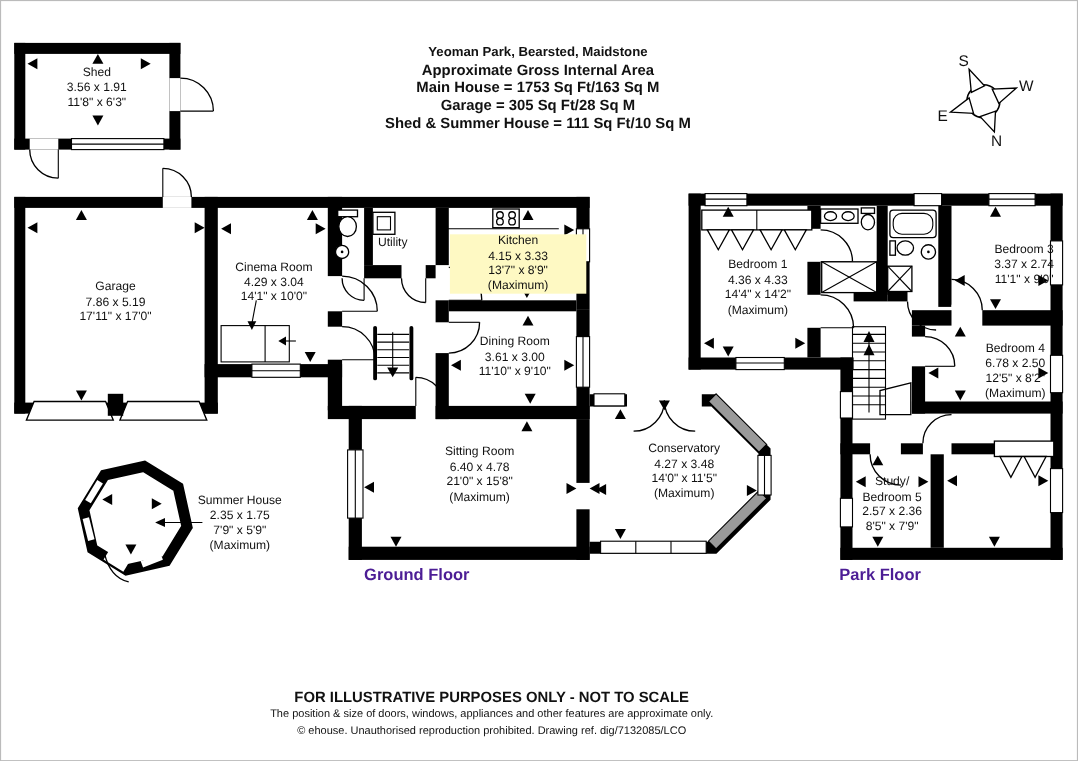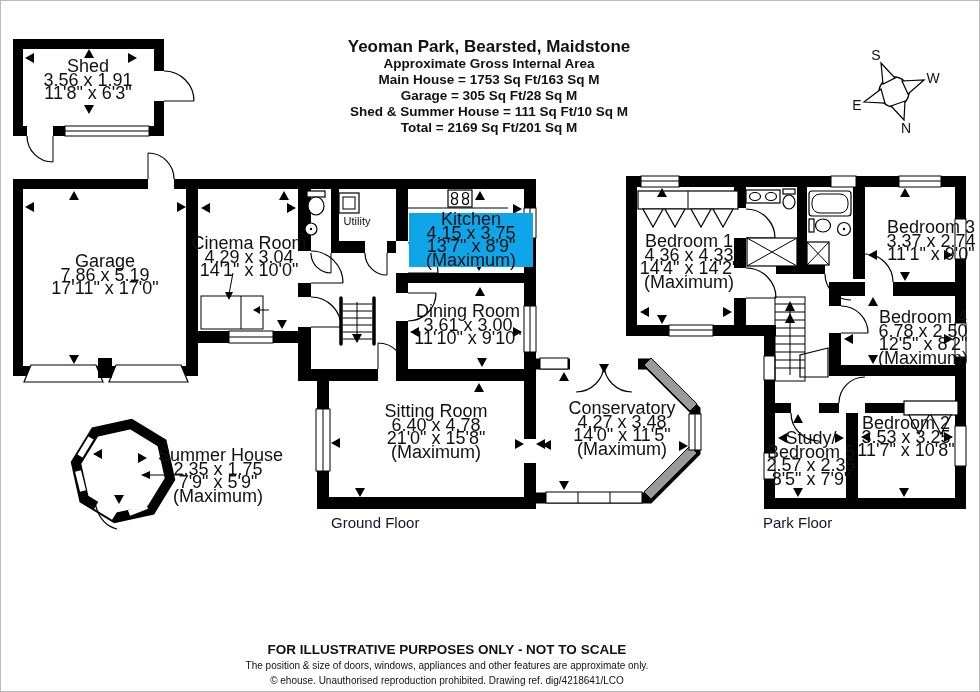--- a/index.html
+++ b/index.html
@@ -1,26 +1,26 @@
 <!DOCTYPE html>
 <html><head>
 <meta charset="utf-8">
 <style>
   html,body{margin:0;padding:0;background:#fff;}
   #canvas{position:relative;width:980px;height:692px;background:#fff;overflow:hidden;
           font-family:"Liberation Sans","DejaVu Sans",sans-serif;color:#111;border:1px solid #bbb;box-sizing:border-box;}
   #plan-svg{position:absolute;left:0;top:0;z-index:1;}
-  .lbl{position:absolute;z-index:2;text-align:center;font-size:18px;line-height:13.5px;color:#111;white-space:nowrap;}
-  .lbl.wbg{background:#0ea5e9;padding:0 2px;}
+  .lbl{position:absolute;z-index:2;text-align:center;font-size:11px;line-height:13.5px;color:#111;white-space:nowrap;}
+  .lbl.wbg{background:#fef9c3;padding:0 2px;}
   .single{font-size:11px;}
   #title-block{position:absolute;left:288px;top:37px;width:400px;z-index:2;text-align:center;font-weight:bold;}
-  #title-block .addr{font-size:17px;line-height:18px;}
+  #title-block .addr{font-size:12px;line-height:18px;}
   #title-block .tline{font-size:13.5px;line-height:16px;}
-  .floor-lbl{position:absolute;z-index:2;font-weight:normal;font-size:15px;color:#0f172a;}
-  #footer{position:absolute;left:0;top:624px;width:892px;text-align:center;z-index:2;margin-top:16px;}
+  .floor-lbl{position:absolute;z-index:2;font-weight:bold;font-size:15px;color:#4c1d95;}
+  #footer{position:absolute;left:0;top:624px;width:892px;text-align:center;z-index:2;}
   #footer .f1{font-weight:bold;font-size:13.5px;line-height:17px;}
   #footer .f2,#footer .f3{font-size:10px;line-height:15px;}
   
   .w{fill:#000;}
   .win{fill:#fff;stroke:#000;stroke-width:1;}
   .fx{fill:#fff;stroke:#000;stroke-width:1.2;}
   .thin{fill:none;stroke:#000;stroke-width:1;}
   .arc{fill:none;stroke:#000;stroke-width:1.2;}
   .arr{fill:#000;stroke:none;}
   .gwin{fill:#9a9a9a;stroke:#000;stroke-width:1;}
@@ -362,21 +362,20 @@
     <text x="905" y="132" text-anchor="middle">N</text>
   </g>
 </svg>
 
   <div id="title-block">
     <div class="addr">Yeoman Park, Bearsted, Maidstone</div>
     <div class="tline">Approximate Gross Internal Area</div>
     <div class="tline">Main House = 1753 Sq Ft/163 Sq M</div>
     <div class="tline">Garage = 305 Sq Ft/28 Sq M</div>
     <div class="tline">Shed &amp; Summer House = 111 Sq Ft/10 Sq M</div>
-    <div class="tline">Total = 2169 Sq Ft/201 Sq M</div>
   </div>
 
   <div class="lbl" style="left:37px;top:59px;width:100px;">
     <div>Shed</div>
       <div>3.56 x 1.91</div>
       <div>11'8" x 6'3"</div>
   </div>
   <div class="lbl" style="left:44px;top:254px;width:120px;">
     <div>Garage</div>
       <div>7.86 x 5.19</div>
@@ -385,21 +384,21 @@
   <div class="lbl" style="left:188px;top:236px;width:120px;">
     <div>Cinema Room</div>
       <div>4.29 x 3.04</div>
       <div>14'1" x 10'0"</div>
   </div>
   <div class="lbl single" style="left:334px;top:214px;width:44px;">
     <div>Utility</div>
   </div>
   <div class="lbl wbg" style="left:408px;top:212px;width:120px;">
     <div>Kitchen</div>
-      <div>4.15 x 3.75</div>
+      <div>4.15 x 3.33</div>
       <div>13'7" x 8'9"</div>
       <div>(Maximum)</div>
   </div>
   <div class="lbl" style="left:402px;top:304px;width:130px;">
     <div>Dining Room</div>
       <div>3.61 x 3.00</div>
       <div>11'10" x 9'10"</div>
   </div>
   <div class="lbl" style="left:375px;top:404px;width:120px;">
     <div>Sitting Room</div>
@@ -428,35 +427,30 @@
   <div class="lbl" style="left:870px;top:220px;width:120px;">
     <div>Bedroom 3</div>
       <div>3.37 x 2.74</div>
       <div>11'1" x 9'0"</div>
   </div>
   <div class="lbl" style="left:862px;top:310px;width:120px;">
     <div>Bedroom 4</div>
       <div>6.78 x 2.50</div>
       <div>12'5" x 8'2"</div>
       <div>(Maximum)</div>
-  </div>
-  <div class="lbl" style="left:845px;top:416px;width:120px;">
-    <div>Bedroom 2</div>
-      <div>3.53 x 3.25</div>
-      <div>11'7" x 10'8"</div>
   </div>
   <div class="lbl" style="left:750px;top:431px;width:120px;">
     <div>Study/</div>
       <div>Bedroom 5</div>
       <div>2.57 x 2.36</div>
       <div>8'5" x 7'9"</div>
   </div>
 
   <div class="floor-lbl" style="left:330px;top:513px;">Ground Floor</div>
   <div class="floor-lbl" style="left:762px;top:513px;">Park Floor</div>
 
   <div id="footer">
     <div class="f1">FOR ILLUSTRATIVE PURPOSES ONLY - NOT TO SCALE</div>
     <div class="f2">The position &amp; size of doors, windows, appliances and other features are approximate only.</div>
-    <div class="f3">© ehouse. Unauthorised reproduction prohibited. Drawing ref. dig/4218641/LCO</div>
+    <div class="f3">© ehouse. Unauthorised reproduction prohibited. Drawing ref. dig/7132085/LCO</div>
   </div>
 
 </div>
 
 </body></html>

